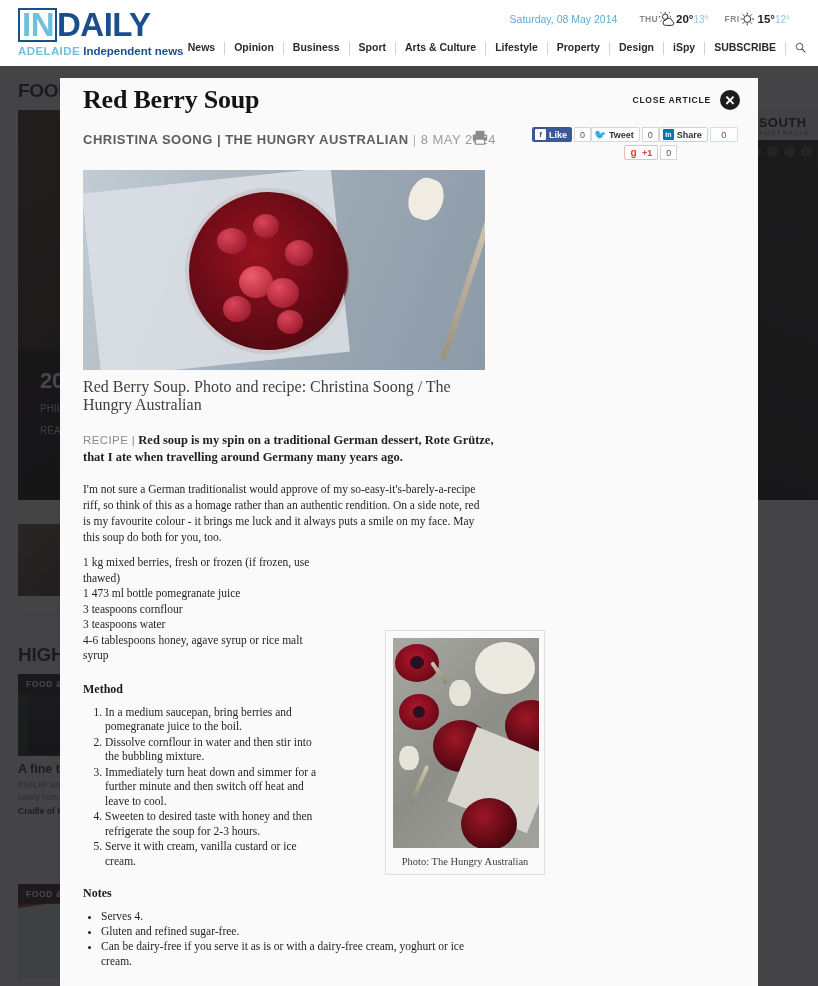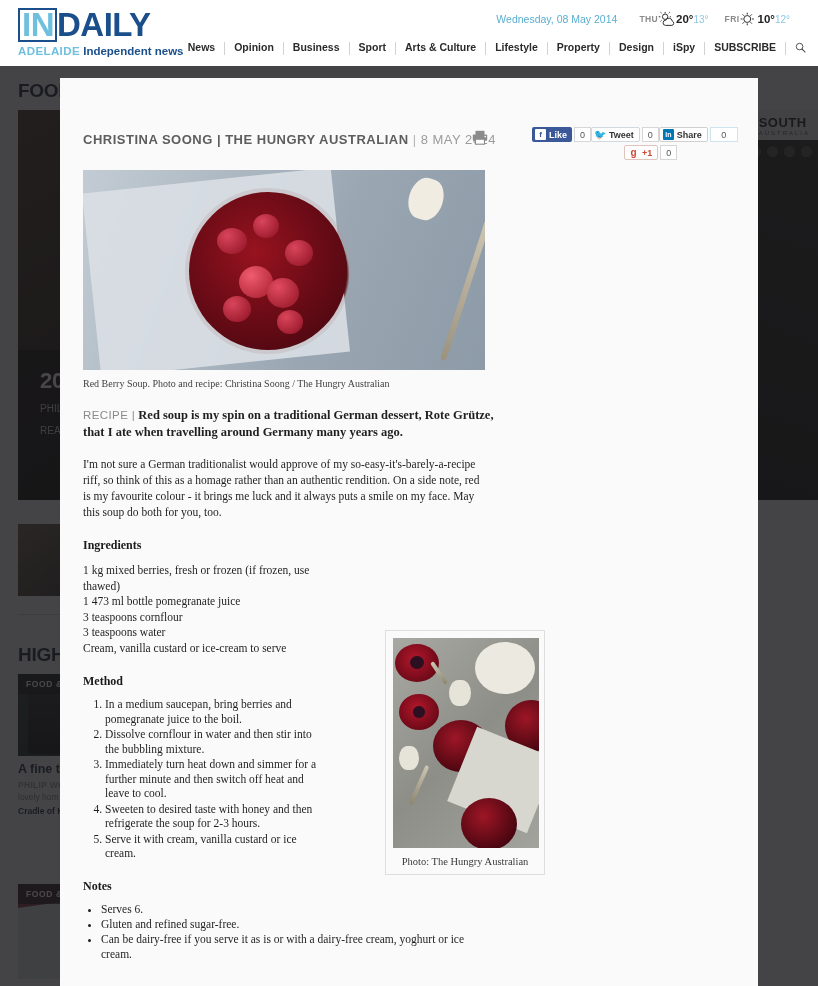--- a/index.html
+++ b/index.html
@@ -289,21 +289,21 @@
     background: #f0ece2; border-radius: 50%/60%;
     transform: rotate(18deg);
   }
   .hp-handle {
     position:absolute; right: 16px; top: 44px; width: 6px; height: 150px;
     background: linear-gradient(180deg,#cfc7b4,#9b927f);
     transform: rotate(18deg); border-radius: 3px;
   }
   .photo-caption {
     font-family: "Liberation Serif", serif;
-    font-size: 10px; color: #3f3f3f; margin-top: 8px;
+    font-size: 16px; color: #3f3f3f; margin-top: 8px;
   }
   .lead-p {
     font-family: "Liberation Serif", serif;
     font-size: 12.5px; line-height: 16.5px; color: #1f1f1f;
     margin-top: 18px; font-weight: bold;
   }
   .recipe-kicker {
     font-family: "Liberation Sans", sans-serif;
     font-weight: normal; color: #8a8a8a; font-size: 11.5px;
     letter-spacing: 0.4px;
@@ -433,21 +433,21 @@
     <div class="logo-main">
       <span class="logo-in">IN</span><span class="logo-daily">DAILY</span>
     </div>
     <div class="logo-sub">
       <span class="adl">ADELAIDE</span>
       <span class="ind">Independent news</span>
     </div>
   </div>
 
   <div class="date-weather">
-    <div class="today-date">Wednesday, 08 May 2014</div>
+    <div class="today-date">Saturday, 08 May 2014</div>
 
     <div class="wx">
       <span class="wx-day">THU</span>
       <svg class="wx-icon" viewBox="0 0 24 20">
         <g fill="none" stroke="#2b2b2b" stroke-width="1.3">
           <circle cx="9.5" cy="7" r="3.6"></circle>
           <path d="M9.5 0.6v2M3.2 7h-2.2M15.8 7h1.4M4.7 2.2L3.3 0.9M14.3 2.2l1.4-1.3M4.7 11.9l-1.4 1.3"></path>
           <path d="M10 18.5a3.4 3.4 0 0 1 .3-6.8 4.6 4.6 0 0 1 8.8 1.2 2.9 2.9 0 0 1-.6 5.6z" stroke-linejoin="round"></path>
         </g>
       </svg>
@@ -456,21 +456,21 @@
     </div>
 
     <div class="wx">
       <span class="wx-day">FRI</span>
       <svg class="wx-icon" viewBox="0 0 24 20">
         <g fill="none" stroke="#2b2b2b" stroke-width="1.3">
           <circle cx="11" cy="10" r="4.6"></circle>
           <path d="M11 1.6v2.6M11 15.8v2.6M2.2 10h2.6M17.2 10h2.6M4.8 3.8l1.9 1.9M15.3 14.3l1.9 1.9M17.2 3.8l-1.9 1.9M6.7 14.3l-1.9 1.9"></path>
         </g>
       </svg>
-      <span class="wx-hi">10°</span>
+      <span class="wx-hi">15°</span>
       <span class="wx-lo">12°</span>
     </div>
   </div>
 
   <div class="main-nav">
     <span class="nav-item">News</span>
     <span class="nav-item">Opinion</span>
     <span class="nav-item">Business</span>
     <span class="nav-item">Sport</span>
     <span class="nav-item">Arts &amp; Culture</span>
@@ -483,20 +483,27 @@
       <svg width="11" height="11" viewBox="0 0 12 12">
         <circle cx="5" cy="5" r="3.6" fill="none" stroke="#444" stroke-width="1"></circle>
         <path d="M7.8 7.8L11 11" stroke="#444" stroke-width="1.1" stroke-linecap="round"></path>
       </svg>
     </span>
   </div>
 </div>
 
 <div class="modal">
 
+  <div class="modal-topbar">
+    <div class="article-title">Red Berry Soup</div>
+    <div class="close-wrap">
+      <span class="close-label">CLOSE ARTICLE</span>
+      <span class="close-x">✕</span>
+    </div>
+  </div>
 
   <div class="byline-row">
     <span class="byline-author">CHRISTINA SOONG | THE HUNGRY AUSTRALIAN</span>
     <span class="byline-sep">|</span>
     <span class="byline-date">8 MAY 2014</span>
   </div>
 
   <div class="print-icon">
     <svg width="16" height="15" viewBox="0 0 16 15">
       <rect x="3.5" y="0.8" width="9" height="4.2" fill="#8b8b8b"></rect>
@@ -555,41 +562,40 @@
 
     <div class="photo-caption">Red Berry Soup. Photo and recipe: Christina Soong / The Hungry Australian</div>
 
     <div class="lead-p">
       <span class="recipe-kicker">RECIPE  |</span>
       <span>Red soup is my spin on a traditional German dessert, Rote Grütze, that I ate when travelling around Germany many years ago.</span>
     </div>
 
     <div class="body-p">I'm not sure a German traditionalist would approve of my so-easy-it's-barely-a-recipe riff, so think of this as a homage rather than an authentic rendition. On a side note, red is my favourite colour - it brings me luck and it always puts a smile on my face. May this soup do both for you, too.</div>
 
-    <div class="sec-h">Ingredients</div>
     <div class="ing-list">
       <div>1 kg mixed berries, fresh or frozen (if frozen, use thawed)</div>
       <div>1 473 ml bottle pomegranate juice</div>
       <div>3 teaspoons cornflour</div>
       <div>3 teaspoons water</div>
-      <div>Cream, vanilla custard or ice-cream to serve</div>
+      <div>4-6 tablespoons honey, agave syrup or rice malt syrup</div>
     </div>
 
     <div class="sec-h">Method</div>
     <ol class="method-list">
       <li>In a medium saucepan, bring berries and pomegranate juice to the boil.</li>
       <li>Dissolve cornflour in water and then stir into the bubbling mixture.</li>
       <li>Immediately turn heat down and simmer for a further minute and then switch off heat and leave to cool.</li>
       <li>Sweeten to desired taste with honey and then refrigerate the soup for 2-3 hours.</li>
       <li>Serve it with cream, vanilla custard or ice cream.</li>
     </ol>
 
     <div class="sec-h">Notes</div>
     <ul class="notes-list">
-      <li>Serves 6.</li>
+      <li>Serves 4.</li>
       <li>Gluten and refined sugar-free.</li>
       <li>Can be dairy-free if you serve it as is or with a dairy-free cream, yoghurt or ice cream.</li>
 
     </ul>
 
   </div>
 
   <div class="inset-figure">
     <div class="inset-img">
       <div class="if-flower" style="left:2px;top:6px;width:44px;height:38px"></div>

